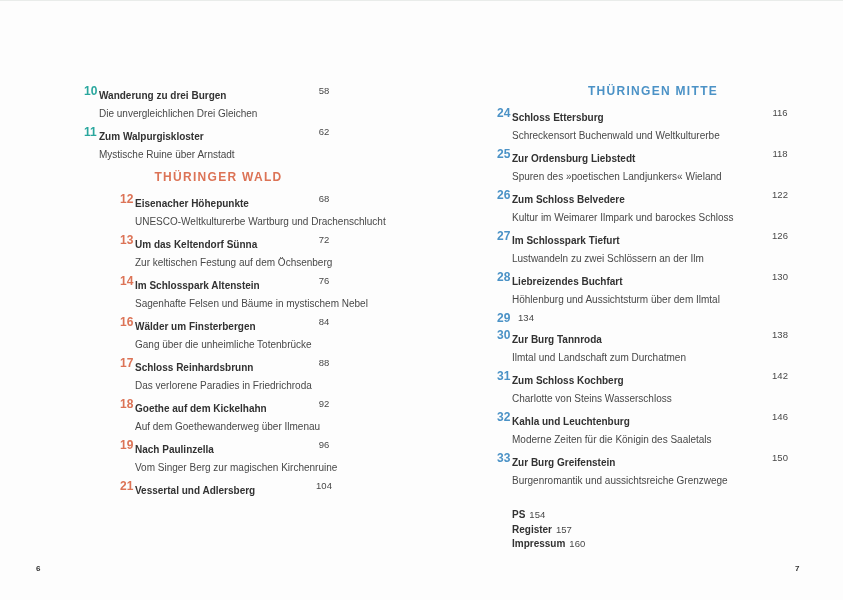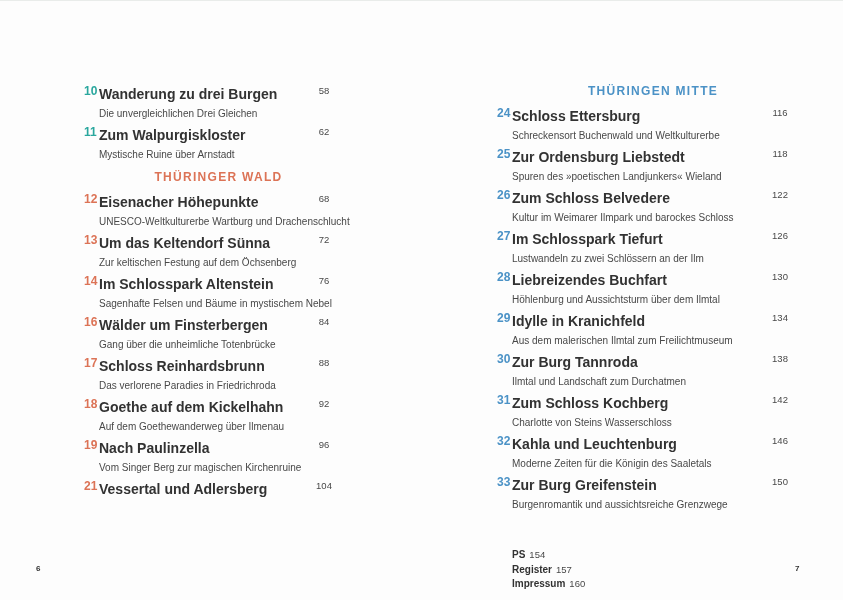--- a/index.html
+++ b/index.html
@@ -34,45 +34,45 @@
   .heading-blue   { color: var(--blue); }
 
   .entry { display: flex; margin-bottom: 5px; }
   .entry-num {
     flex: 0 0 15px;
     font-weight: bold;
     font-size: 12px;
     line-height: 12px;
   }
   .entries-teal   .entry-num { color: var(--teal); }
-  .entries-orange .entry-num { color: var(--orange); }
+  .entries-orange .entry-num { color: var(--orange); margin-left: 36px; }
   .entries-blue   .entry-num { color: var(--blue); }
   .entry-body { flex: 1 1 auto; min-width: 0; }
   .entry-title {
     font-weight: bold;
-    font-size: 14px;
+    font-size: 10px;
     line-height: 12px;
     color: var(--text_dark);
     white-space: nowrap;
   }
   .entry-subtitle {
     font-size: 10px;
     line-height: 12px;
     color: var(--text_gray);
     white-space: nowrap;
   }
   .entry-page {
     flex: 0 0 28px;
     text-align: center;
     font-size: 9.5px;
     line-height: 12px;
     color: var(--text_gray);
   }
 
-  .back-matter { margin-top: 36px; margin-left: 15px; }
+  .back-matter { margin-top: 20px; margin-left: 15px; }
   .bm-row { font-size: 10px; line-height: 14.5px; color: var(--text_dark); }
   .bm-label { font-weight: bold; }
   .bm-page { font-weight: normal; color: var(--text_gray); margin-left: 4px; font-size: 9.5px; }
 
   .folio {
     position: absolute;
     top: 563px;
     font-size: 8px;
     font-weight: bold;
     color: var(--text_dark);
@@ -227,24 +227,20 @@
     <span class="entry-num">28</span>
     <span class="entry-body">
       <span class="entry-title">Liebreizendes Buchfart</span><br>
       <span class="entry-subtitle">Höhlenburg und Aussichtsturm über dem Ilmtal</span>
     </span>
     <span class="entry-page">130</span>
   </div>
 
   <div class="entry">
     <span class="entry-num">29</span>
-    <span class="entry-body">
-      <span class="entry-title">Idylle in Kranichfeld</span><br>
-      <span class="entry-subtitle">Aus dem malerischen Ilmtal zum Freilichtmuseum</span>
-    </span>
     <span class="entry-page">134</span>
   </div>
 
   <div class="entry">
     <span class="entry-num">30</span>
     <span class="entry-body">
       <span class="entry-title">Zur Burg Tannroda</span><br>
       <span class="entry-subtitle">Ilmtal und Landschaft zum Durchatmen</span>
     </span>
     <span class="entry-page">138</span>

